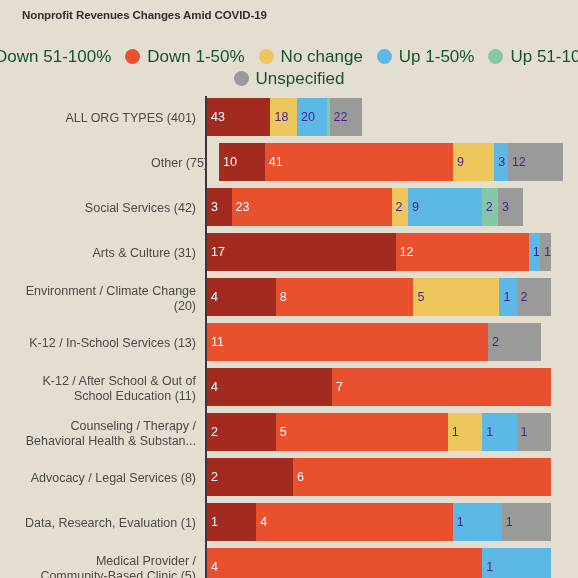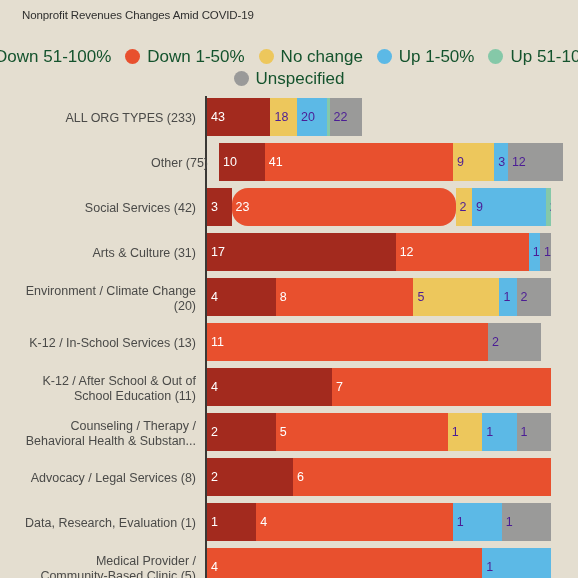--- a/index.html
+++ b/index.html
@@ -18,21 +18,21 @@
     position: relative;
     width: 578px;
     height: 578px;
   }
   
   .chart-title {
     position: absolute;
     left: 22px;
     top: 9px;
     font-size: 11.5px;
-    font-weight: normal;
+    font-weight: bold;
     letter-spacing: -0.1px;
     color: #2f2f2e;
     white-space: nowrap;
   }
   
   .legend {
     position: absolute;
     left: 0;
     top: 48px;
     width: 578px;
@@ -164,21 +164,21 @@
           <span class="legend-label">Unspecified</span>
         </div>
       </div>
   </div>
 
   <div class="plot">
     <div class="axis-line"></div>
     <div id="rows-host">
         <div class="row" style="top: 0px;">
           <div class="row-label">
-            <div>ALL ORG TYPES (233)</div>
+            <div>ALL ORG TYPES (401)</div>
           </div>
           <div class="bar" style="left: 207px; width: 344px; height: 38px;">
             <div class="seg" style="background: rgb(163, 42, 30); width: 63.485px;">
               <span class="seg-val light">43</span>
             </div>
             <div class="seg" style="background: rgb(237, 199, 92); width: 26.5751px;">
               <span class="seg-val dark">18</span>
             </div>
             <div class="seg" style="background: rgb(92, 185, 230); width: 29.5279px;">
               <span class="seg-val dark">20</span>
@@ -212,21 +212,21 @@
           </div>
         </div>
         <div class="row" style="top: 90px;">
           <div class="row-label">
             <div>Social Services (42)</div>
           </div>
           <div class="bar" style="left: 207px; width: 344px; height: 38px;">
             <div class="seg" style="background: rgb(163, 42, 30); width: 24.5714px;">
               <span class="seg-val light">3</span>
             </div>
-            <div class="seg" style="background: rgb(232, 80, 46); width: 224px; border-radius: 16px;">
+            <div class="seg" style="background: rgb(232, 80, 46); width: 160px;">
               <span class="seg-val light">23</span>
             </div>
             <div class="seg" style="background: rgb(237, 199, 92); width: 16.381px;">
               <span class="seg-val dark">2</span>
             </div>
             <div class="seg" style="background: rgb(92, 185, 230); width: 73.7143px;">
               <span class="seg-val dark">9</span>
             </div>
             <div class="seg" style="background: rgb(133, 200, 168); width: 16.381px;">
               <span class="seg-val dark">2</span>

